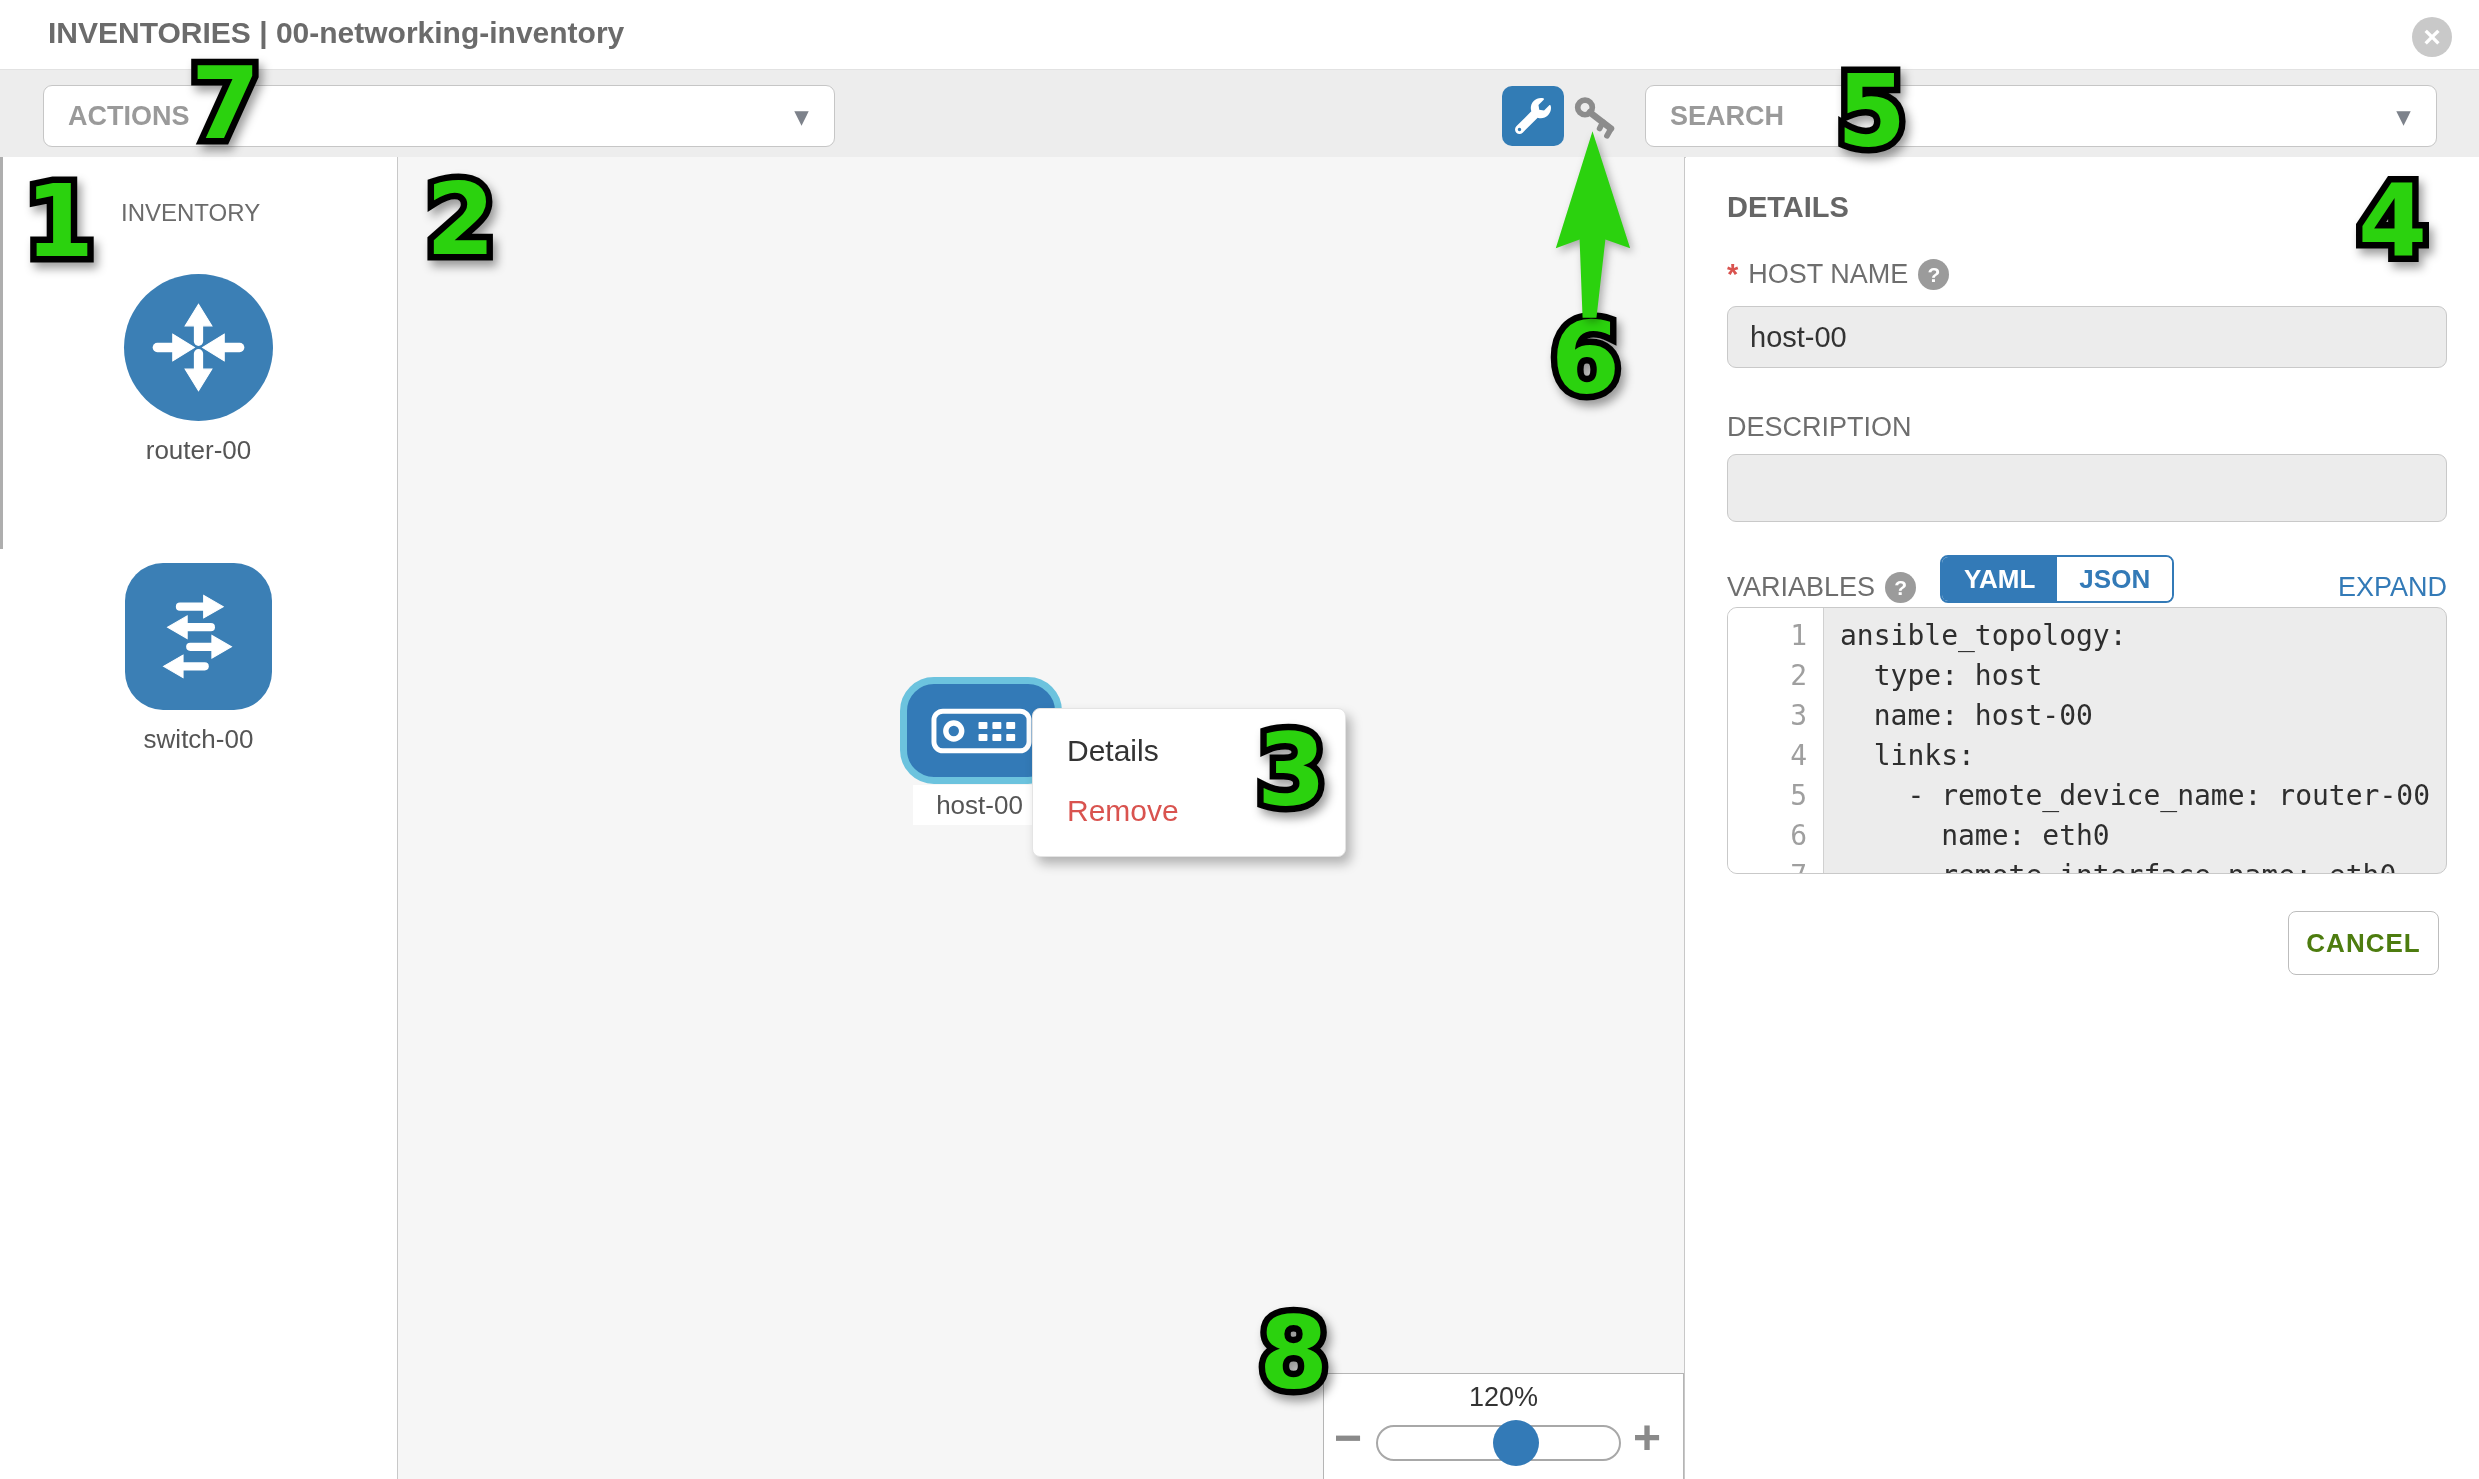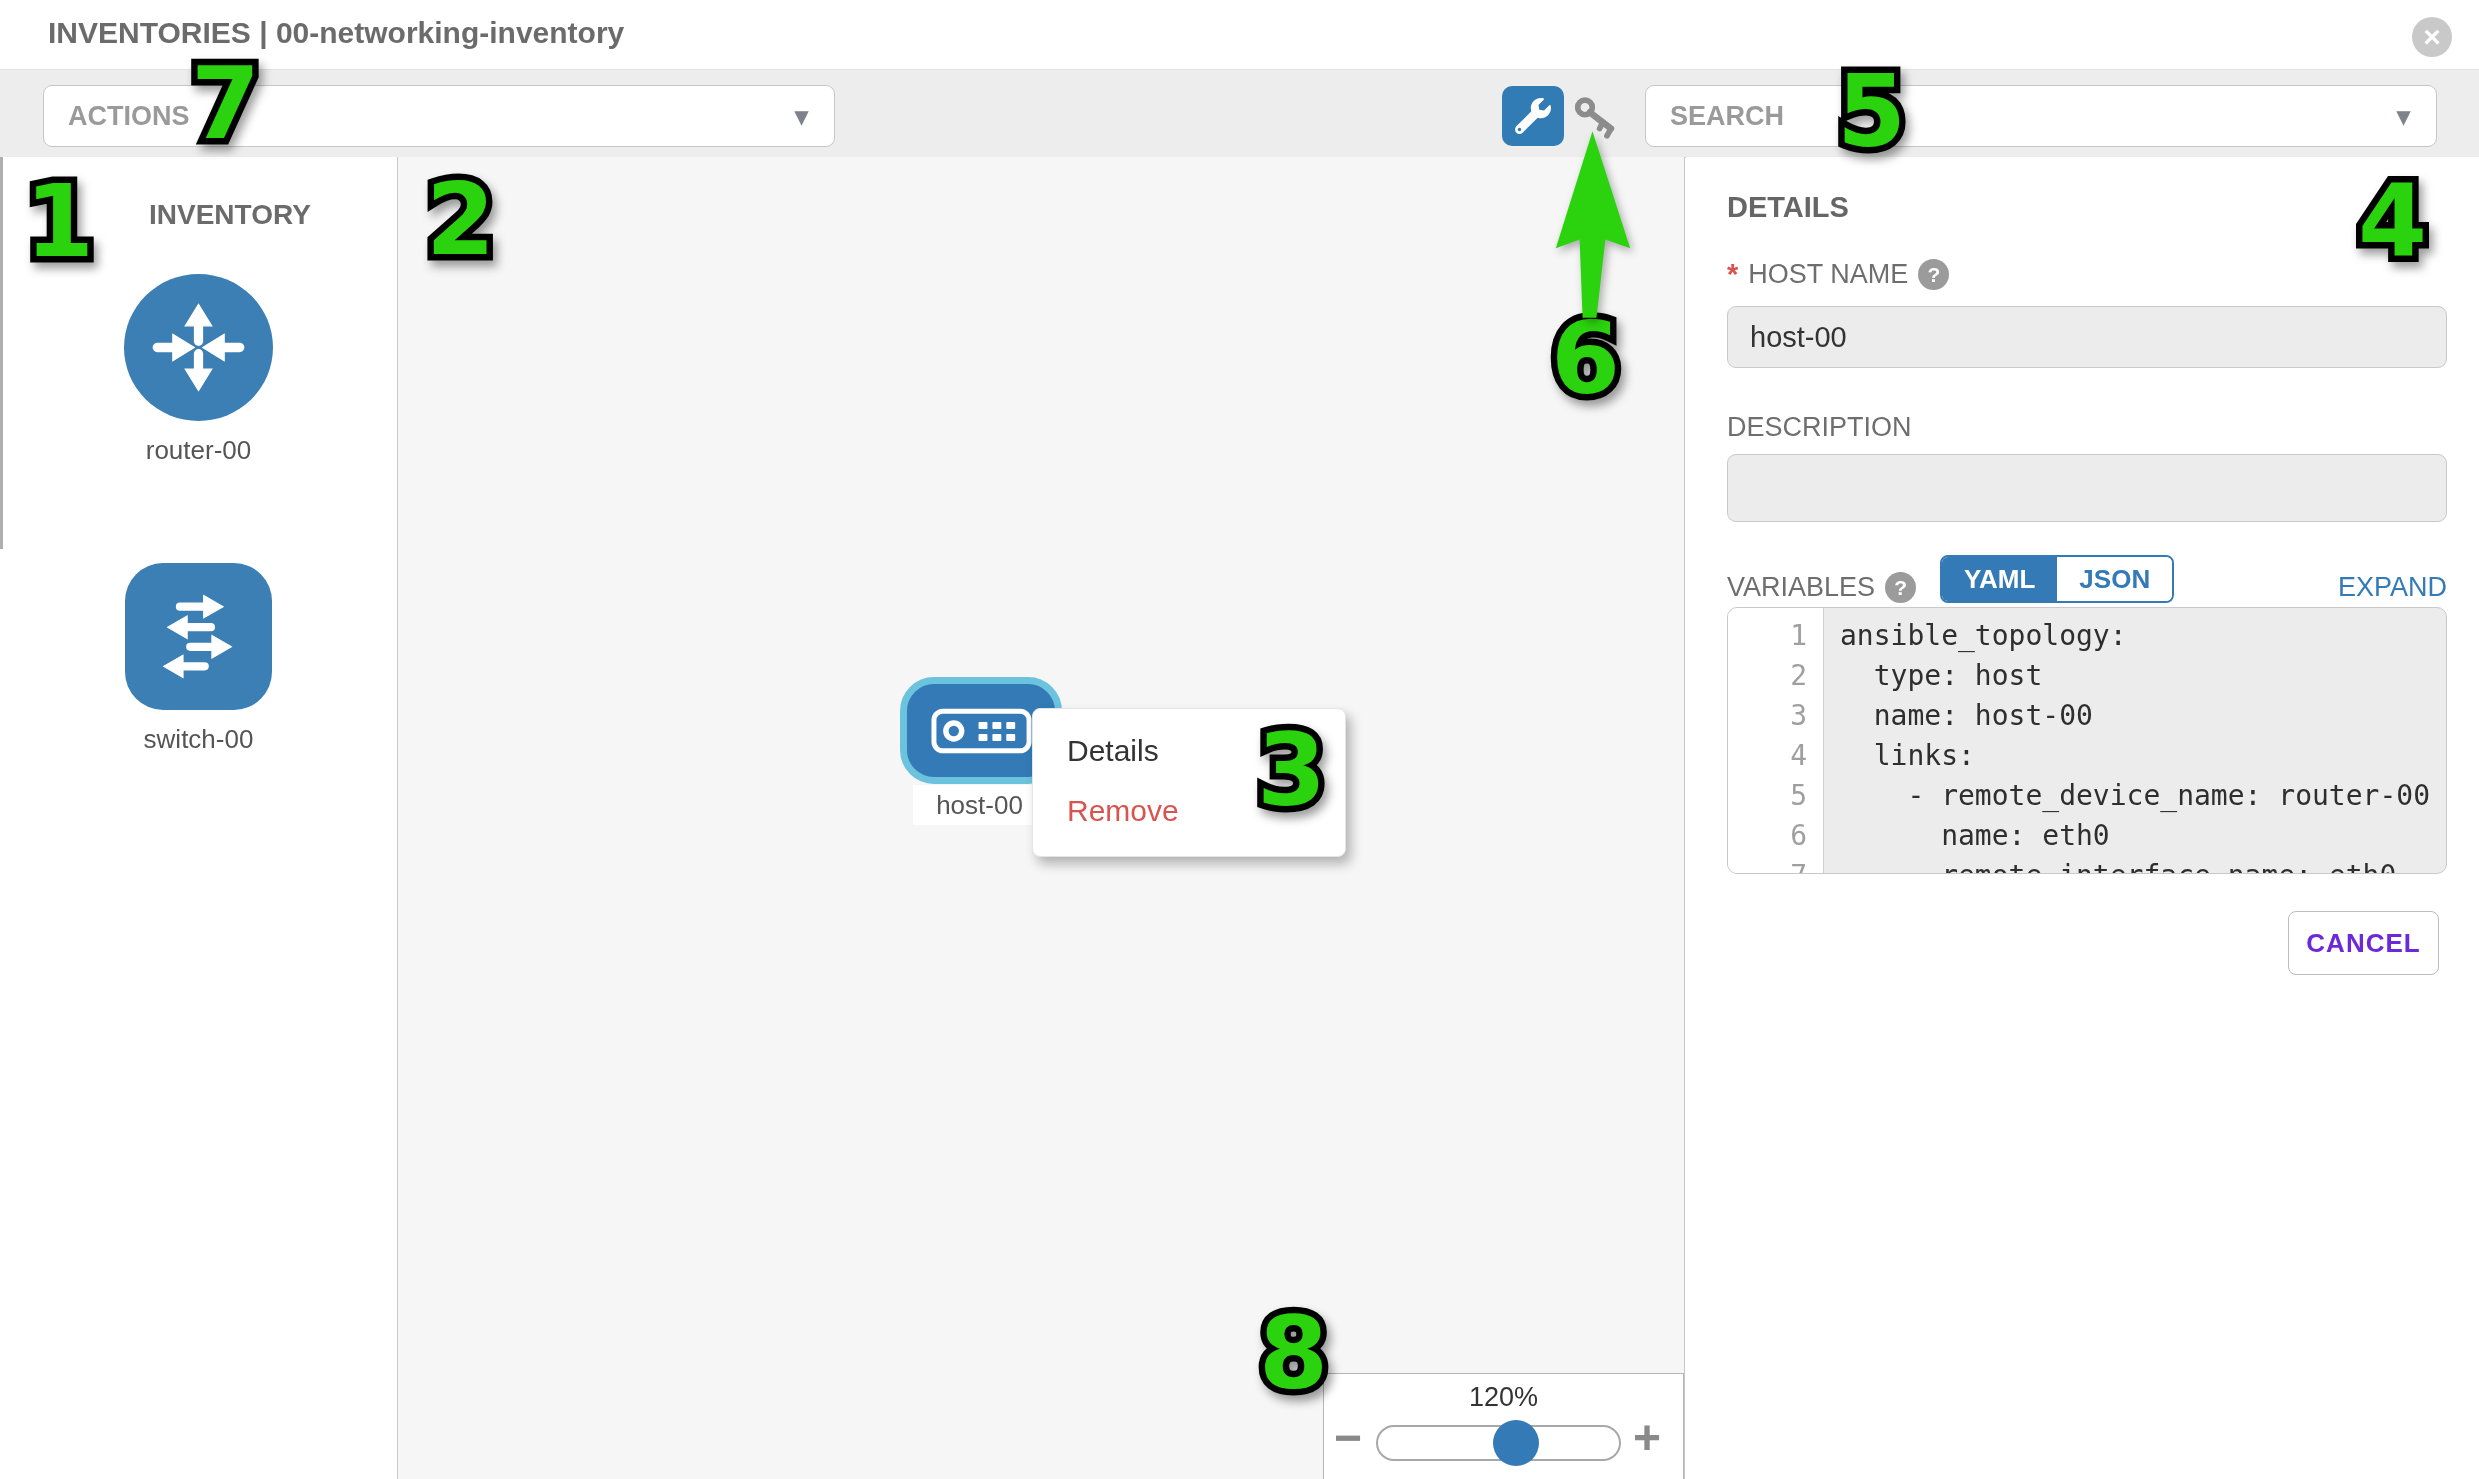--- a/index.html
+++ b/index.html
@@ -22,21 +22,21 @@
   .search-box { left:1645px; width:792px; }
   .select-label { position:absolute; left:24px; top:50%; transform:translateY(-50%); color:#9a9a9a; font-size:27px; }
   .select-caret { position:absolute; right:26px; top:50%; transform:translateY(-50%); color:#7d828b; font-size:26px; }
   .wrench-btn { position:absolute; left:1502px; top:16px; width:62px; height:60px; background:#327cb5; border-radius:10px;
     display:flex; align-items:center; justify-content:center; cursor:pointer; }
   .key-btn { position:absolute; left:1572px; top:24px; width:52px; height:48px; display:flex; align-items:center; justify-content:center; cursor:pointer; }
 
   
   .sidebar { position:absolute; left:0; top:157px; width:398px; height:1322px; background:#fff; border-right:1px solid #c8c8c8; }
   .sidebar-scrollbar { position:absolute; left:0; top:0; width:3px; height:392px; background:#aeaeae; }
-  .sidebar-title { position:absolute; left:121px; top:42px; font-size:28px; font-weight:bold; color:#6b6b6b;margin-left:28px; }
+  .sidebar-title { position:absolute; left:121px; top:42px; font-size:24px; font-weight:normal; color:#6b6b6b; }
   .palette-item { position:absolute; left:0; width:397px; display:flex; flex-direction:column; align-items:center; cursor:pointer; }
   .item-router { top:117px; }
   .item-switch { top:406px; }
   .dev-circle { width:149px; height:147px; border-radius:50%; background:#3b7fb5; display:flex; align-items:center; justify-content:center; }
   .dev-square { width:147px; height:147px; border-radius:38px; background:#3b7fb5; display:flex; align-items:center; justify-content:center; }
   .palette-label { margin-top:14px; font-size:26px; color:#555; }
 
   
   .canvas { position:absolute; left:398px; top:157px; width:1287px; height:1322px; background:#f6f6f6; border-right:1px solid #c8c8c8; }
   .host-node { position:absolute; left:900px; top:677px; width:162px; height:107px; background:#337ab7;
@@ -81,21 +81,21 @@
   .editor { position:absolute; left:41px; top:450px; width:720px; height:267px; border:1px solid #c9c9c9; border-radius:10px;
     overflow:hidden; background:#ececec; display:flex; }
   .gutter { width:96px; background:#fff; border-right:1px solid #d0d0d0; padding-top:8px; flex:none; }
   .gutter div { height:40px; line-height:40px; text-align:right; padding-right:16px; color:#9f9f9f;
     font-family:"DejaVu Sans Mono", monospace; font-size:28px; }
   .codebox { flex:1; padding:8px 0 0 16px; }
   .codebox div { height:40px; line-height:40px; white-space:pre; color:#2e2e2e;
     font-family:"DejaVu Sans Mono", monospace; font-size:28px; }
 
   .cancel-btn { position:absolute; left:602px; top:754px; width:151px; height:64px; background:#fff;
-    border:1px solid #bdbdbd; border-radius:8px; color:#6d28d9; font-size:26px; font-weight:bold;
+    border:1px solid #bdbdbd; border-radius:8px; color:#4d7c0f; font-size:26px; font-weight:bold;
     letter-spacing:1px; display:flex; align-items:center; justify-content:center; cursor:pointer;text-align:center; }
 
   
   .ann { position:absolute; width:169px; height:149px; filter:drop-shadow(4px 6px 5px rgba(0,0,0,0.38)); pointer-events:none; }
   .ann text { font-family:"DejaVu Sans", sans-serif; font-size:100px; font-weight:bold;
     fill:#2bd20e; stroke:#000; stroke-width:13px; paint-order:stroke; text-anchor:middle; }
   .ann-arrow { position:absolute; left:1532px; top:127px; width:119px; height:199px;
     filter:drop-shadow(3px 4px 4px rgba(0,0,0,0.3)); pointer-events:none; }
 </style>
 </head>

